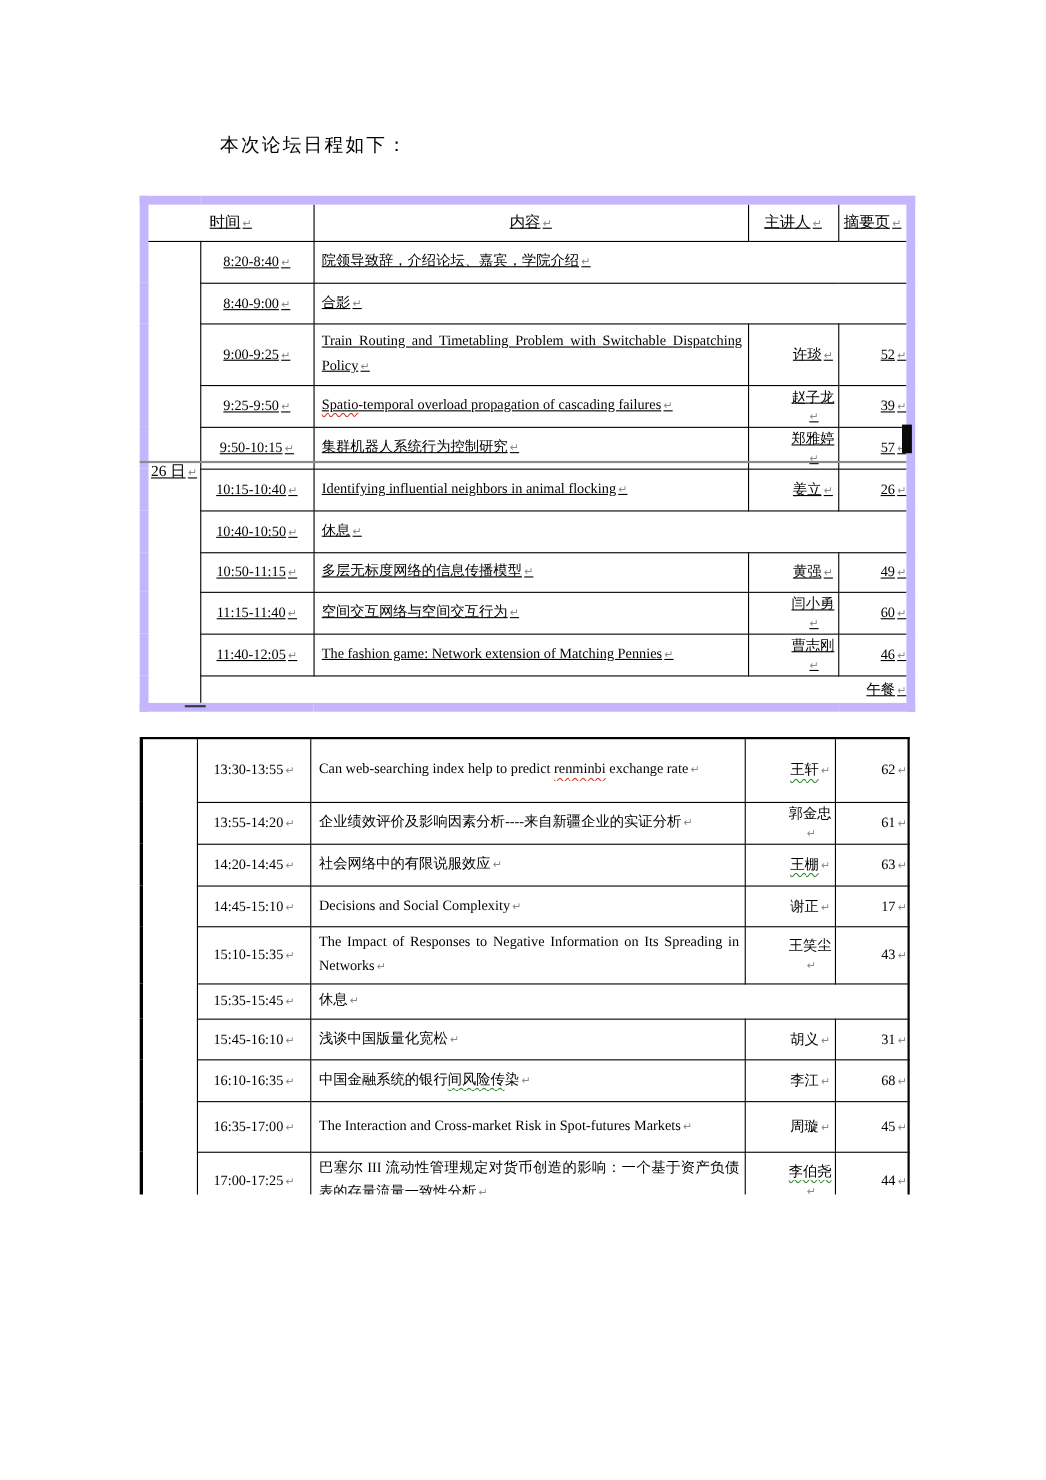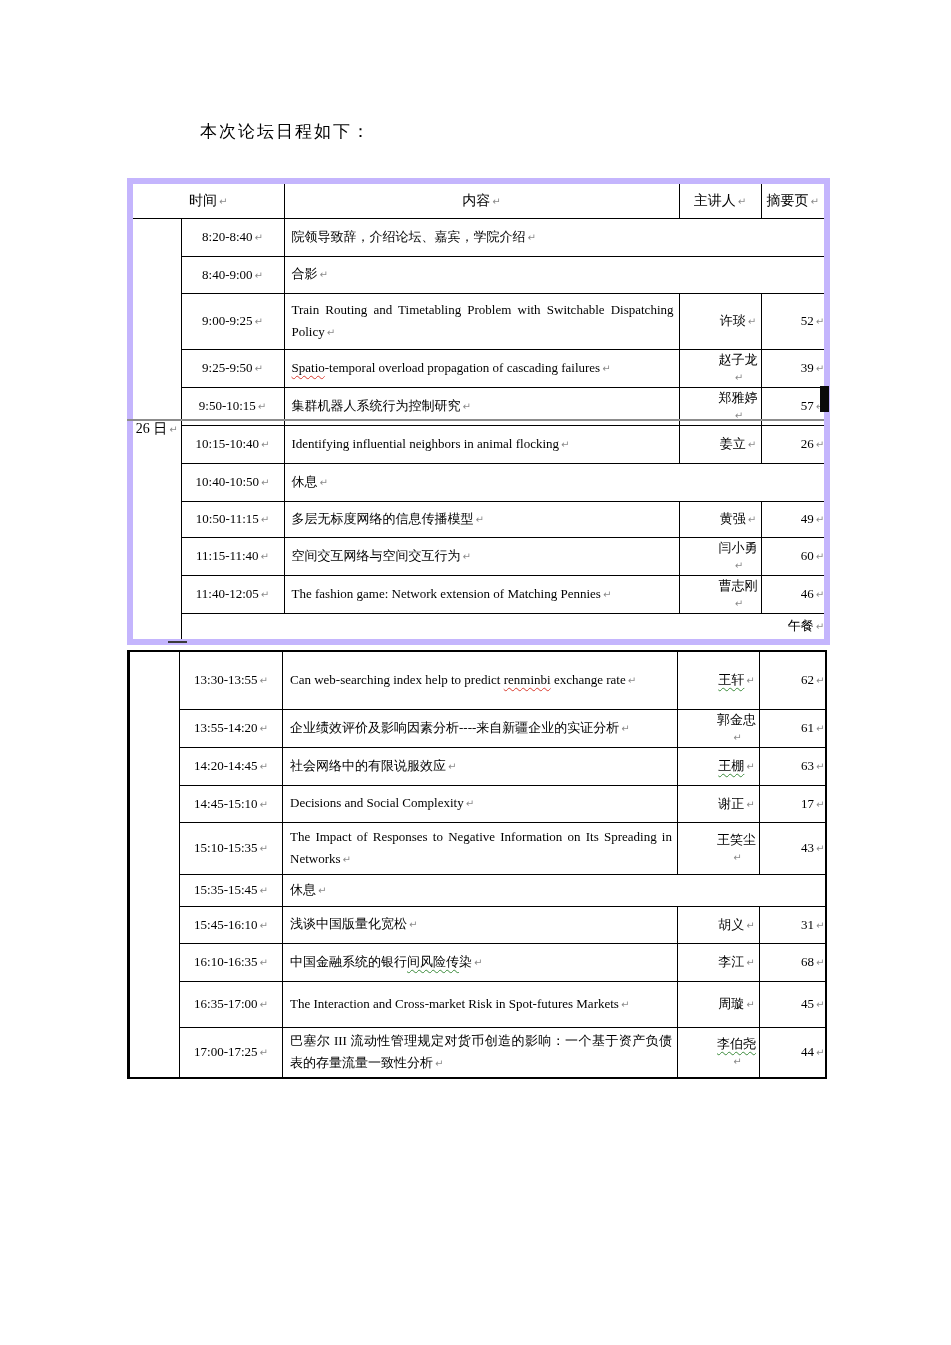--- a/index.html
+++ b/index.html
@@ -2,22 +2,22 @@
 <html><head>
 <meta charset="utf-8">
 <style>
   * { margin:0; padding:0; box-sizing:border-box; }
   body { background:#ffffff; font-family:"Liberation Serif","DejaVu Serif",serif; color:#000; }
   .page { position:relative; width:951px; height:1086px; background:#ffffff; overflow:hidden; }
 
   .doc-title { position:absolute; left:200px; top:120px; font-size:17px; letter-spacing:2px; }
 
   table.sched { position:absolute; left:127px; width:697px; border-collapse:collapse; table-layout:fixed; }
-  table.t1 { top:178px; border:6px solid #c4b5fd; }
-  table.t2 { top:650px; border:2px solid #000; border-left:3px solid #000; }
+  table.t1 { top:178px; border:8px solid #c4b5fd;text-decoration:underline; }
+  table.t2 { top:670px; border:2px solid #000; border-left:3px solid #000; }
   td, th { border:1px solid #000; vertical-align:middle; font-weight:normal; font-size:13px; overflow:hidden; }
 
   col.c-date { width:51px; }
   col.c-time { width:103px; }
   col.c-cont { width:395px; }
   col.c-spk  { width:82px; }
   col.c-page { width:66px; }
 
   .hdr  { text-align:center; font-size:14px; }
   .time { text-align:center; white-space:nowrap; }

